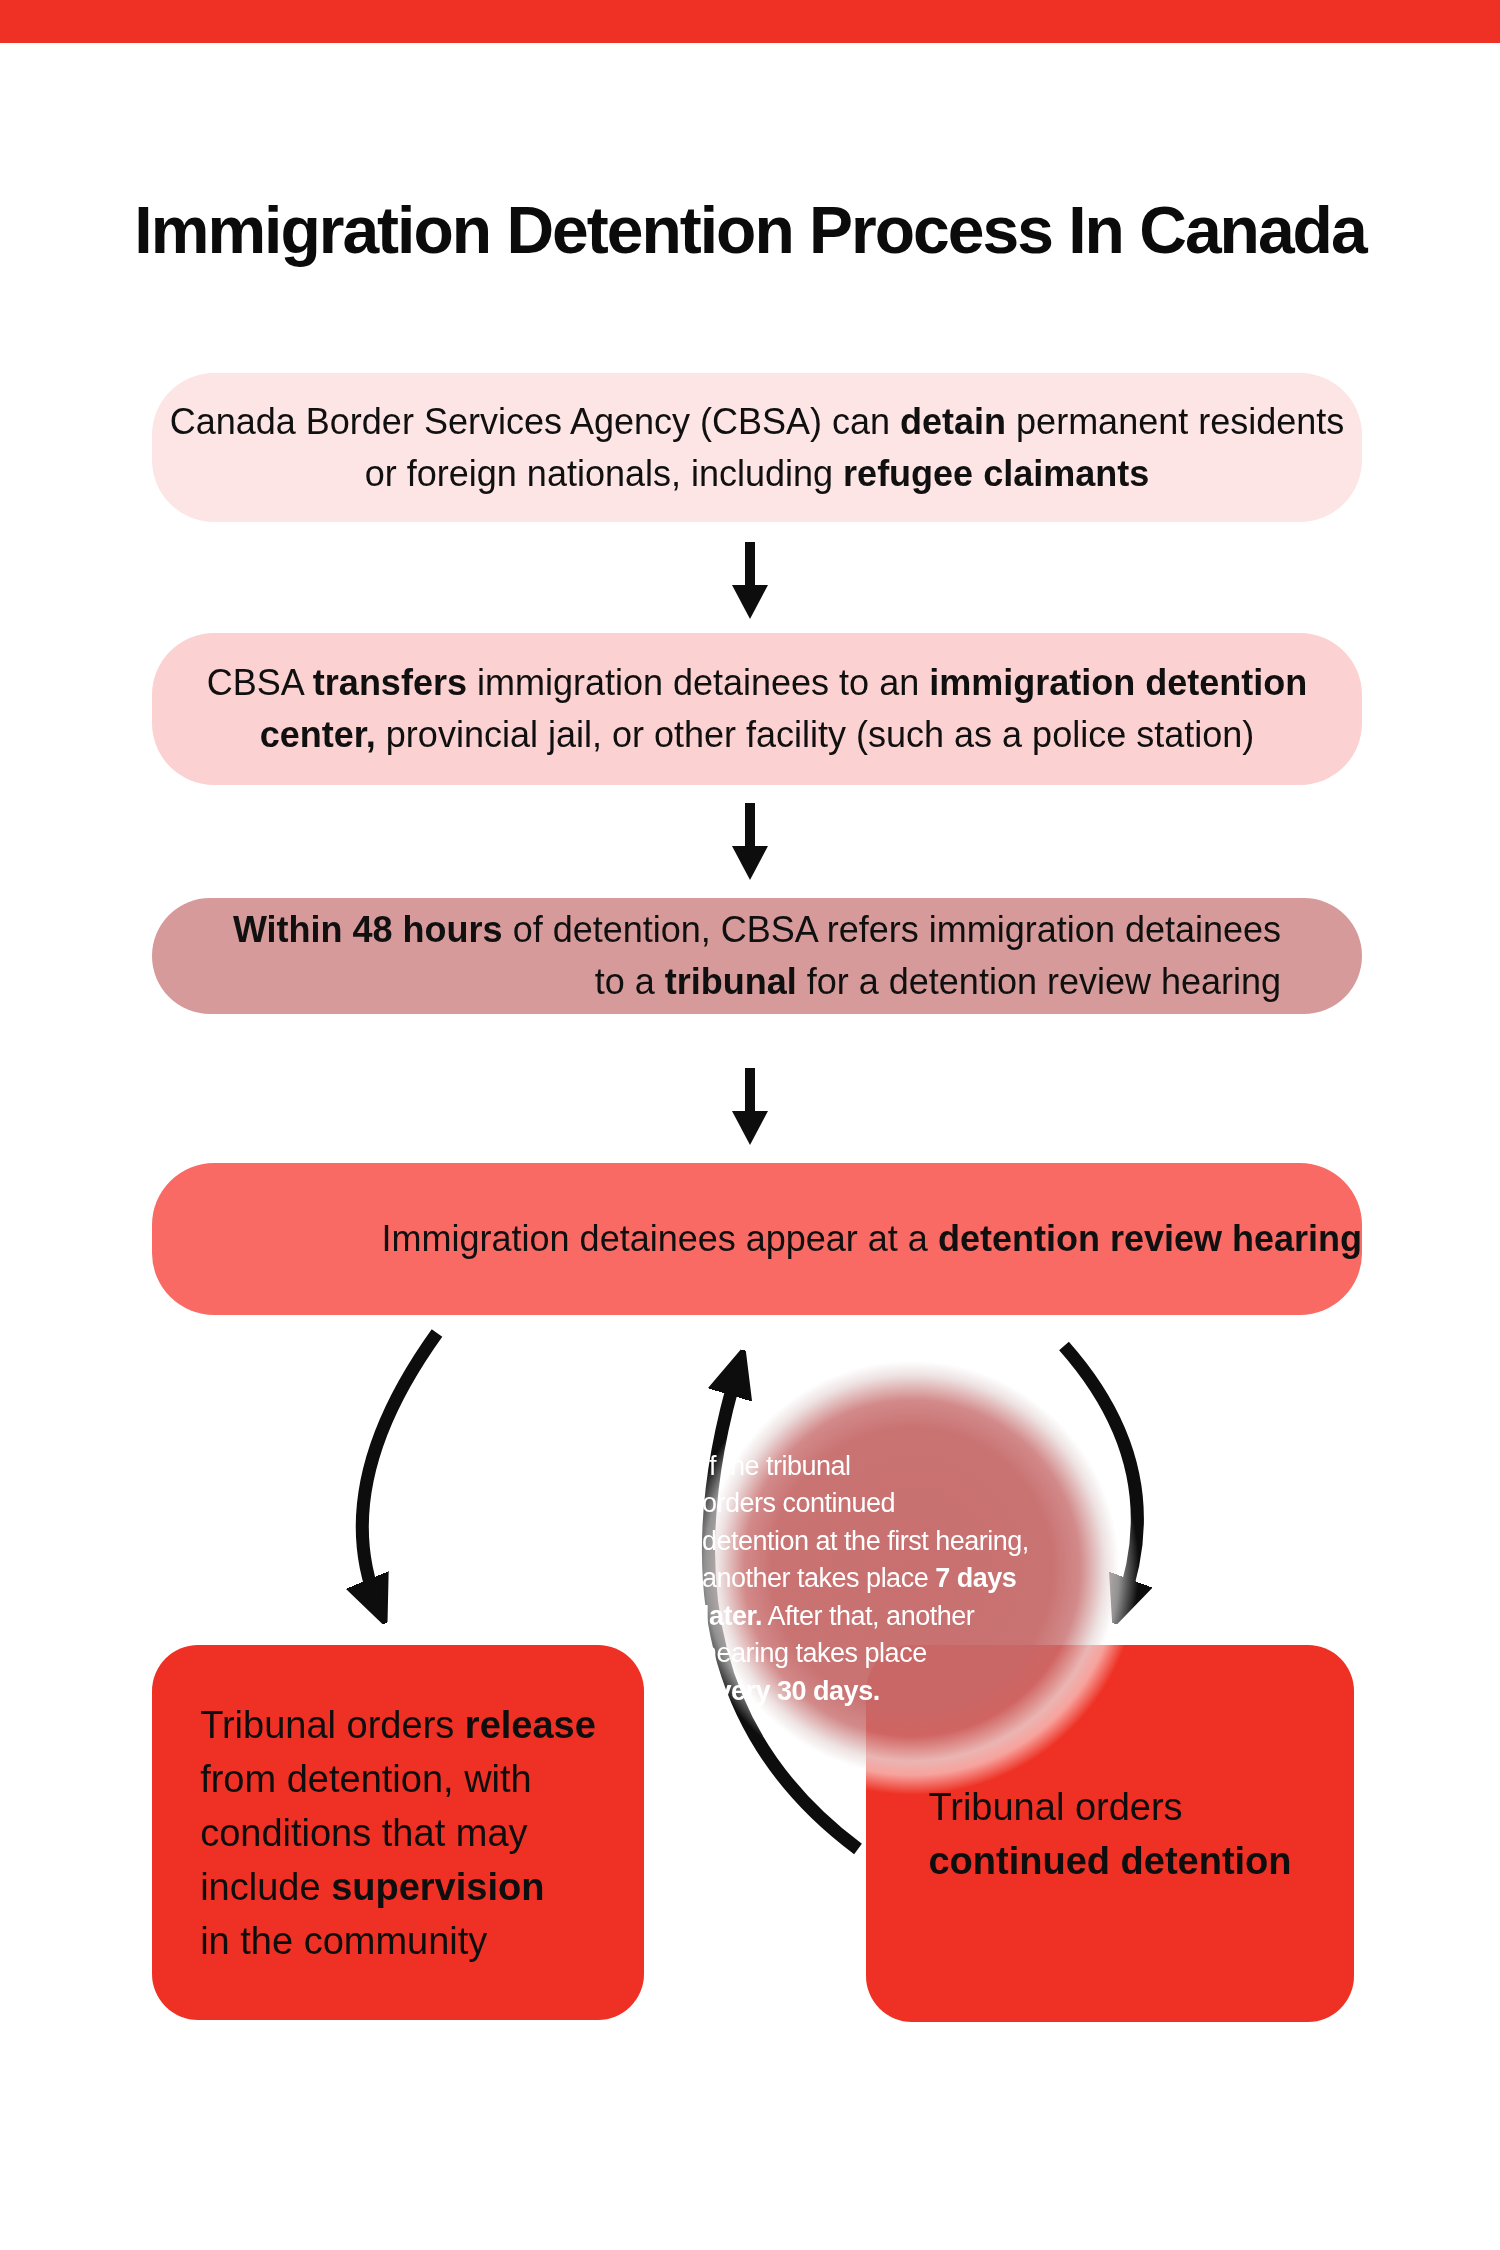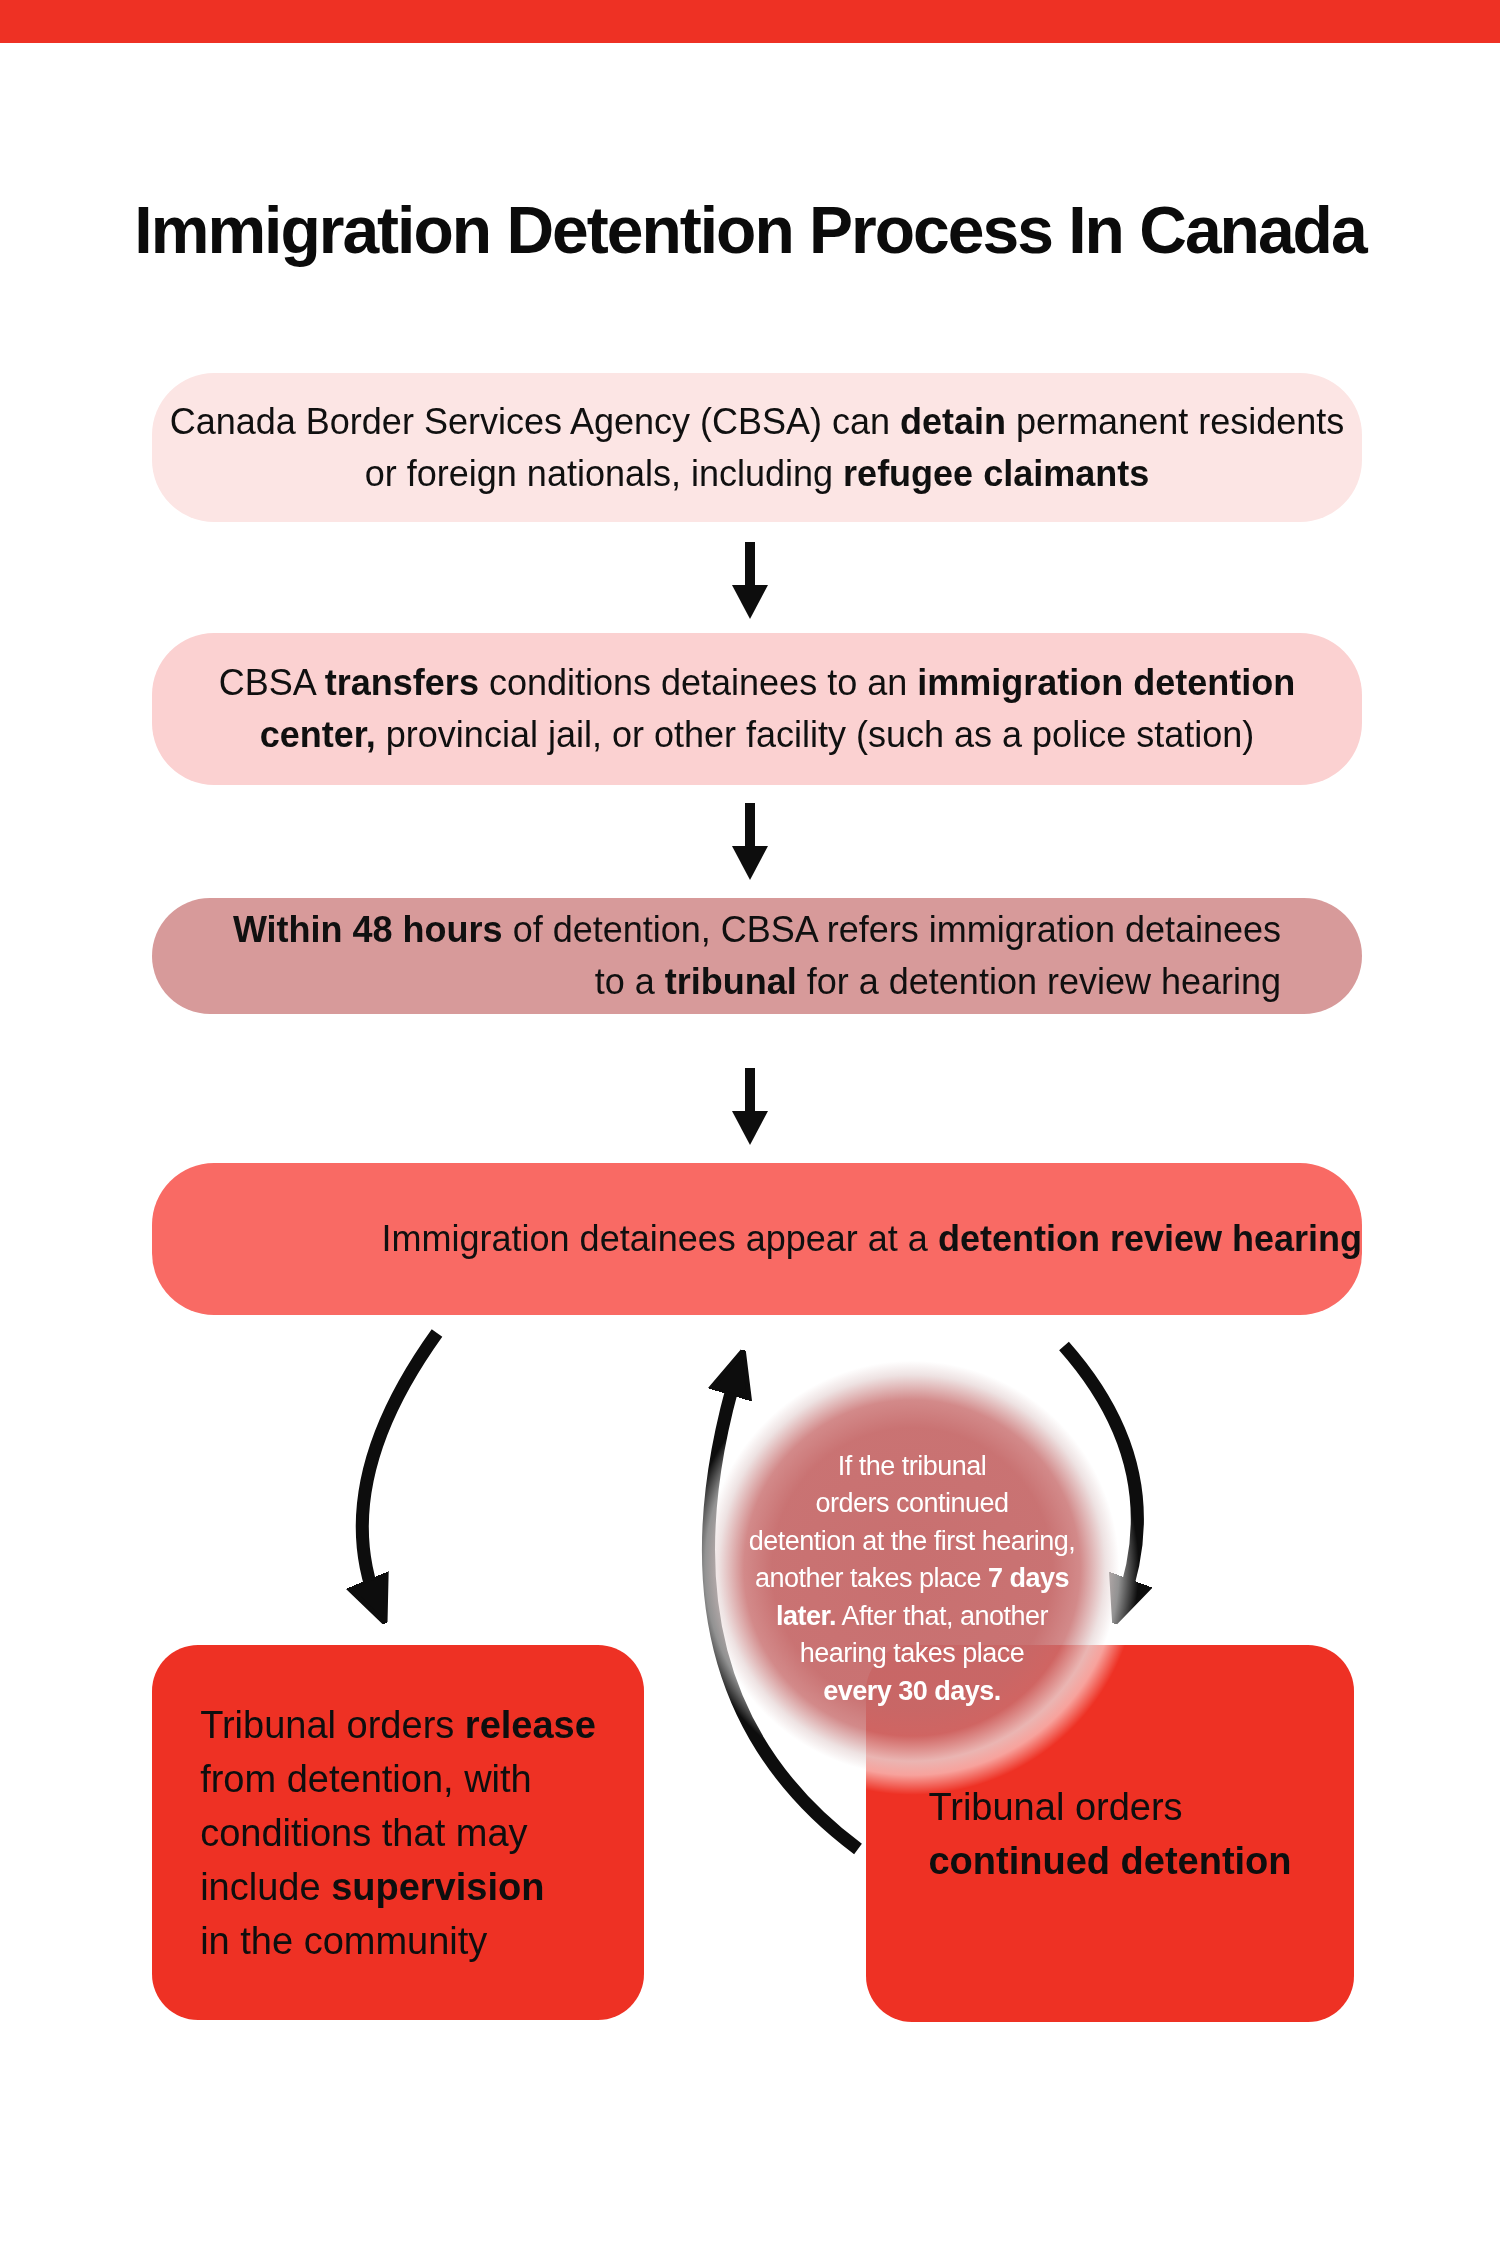--- a/index.html
+++ b/index.html
@@ -59,21 +59,20 @@
       rgba(198,106,106,0.96) 0%,
       rgba(198,106,106,0.94) 50%,
       rgba(201,112,112,0.82) 60%,
       rgba(233,218,218,0.78) 69%,
       rgba(255,255,255,0.55) 74%,
       rgba(255,255,255,0) 81%);
     z-index: 5;
   }
   .loop-text {
     width: 420px; padding-top: 22px;
-    text-align: center;
     font-size: 27px; line-height: 37.5px; letter-spacing: -0.5px;
     color: var(--text-light, #ffffff);
   }
   b { font-weight: 700; margin-top: 16px; }
 </style>
 </head>
 <body>
 
 <div class="topbar"></div>
 
@@ -106,21 +105,21 @@
 
 <div class="flow-box box-detain">
   <div>
       <div class="tline"><span>Canada Border Services Agency (CBSA) can </span><b>detain</b><span> permanent residents</span></div>
       <div class="tline"><span>or foreign nationals, including </span><b>refugee claimants</b></div>
     </div>
 </div>
 
 <div class="flow-box box-transfer">
   <div>
-      <div class="tline"><span>CBSA </span><b>transfers</b><span> conditions detainees to an </span><b>immigration detention</b></div>
+      <div class="tline"><span>CBSA </span><b>transfers</b><span> immigration detainees to an </span><b>immigration detention</b></div>
       <div class="tline"><b>center,</b><span> provincial jail, or other facility (such as a police station)</span></div>
     </div>
 </div>
 
 <div class="flow-box box-refer">
   <div>
       <div class="tline"><b>Within 48 hours</b><span> of detention, CBSA refers immigration detainees</span></div>
       <div class="tline"><span>to a </span><b>tribunal</b><span> for a detention review hearing</span></div>
     </div>
 </div>

